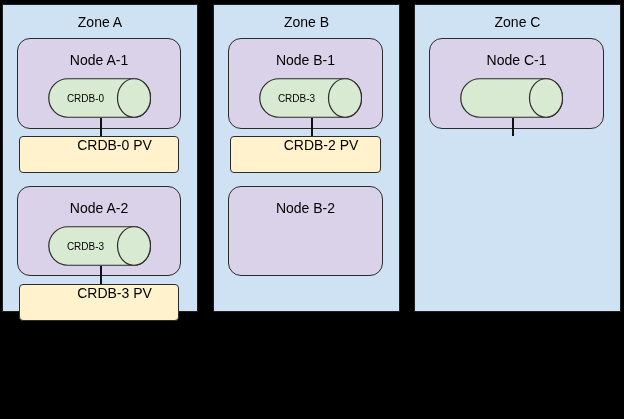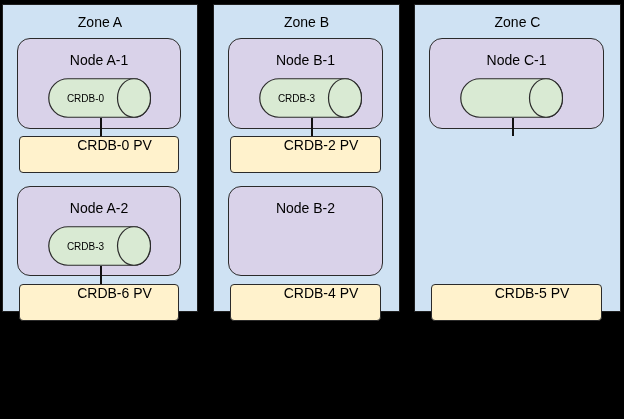--- a/index.html
+++ b/index.html
@@ -95,21 +95,21 @@
     </div>
     <div class="pod pod2">
       <svg width="103" height="40">
         <path d="M 20,0.75 H 86 A 16.5,19.25 0 0 1 86,39.25 H 20 A 19.25,19.25 0 0 1 20,0.75 Z" fill="#d9ead3" stroke="#2b2b2b" stroke-width="1.2"></path>
         <ellipse cx="86" cy="20" rx="16.5" ry="19.25" fill="#d9ead3" stroke="#2b2b2b" stroke-width="1.2"></ellipse>
       </svg>
       <span class="pod-label">CRDB-3</span>
     </div>
     <div class="connector conn2"></div>
     <div class="pv pv2">
-      <span class="pv-label">CRDB-6 PV</span>
+      <span class="pv-label">CRDB-3 PV</span>
     </div>
   </div>
 
   <div class="zone zone-b">
     <div class="zone-label">Zone B</div>
 
     <div class="node node1">
       <div class="node-label">Node B-1</div>
     </div>
     <div class="pod pod1">
@@ -120,37 +120,31 @@
       <span class="pod-label">CRDB-3</span>
     </div>
     <div class="connector conn1"></div>
     <div class="pv pv1">
       <span class="pv-label">CRDB-2 PV</span>
     </div>
 
     <div class="node node2">
       <div class="node-label">Node B-2</div>
     </div>
-    <div class="pv pv2">
-      <span class="pv-label">CRDB-4 PV</span>
-    </div>
   </div>
 
   <div class="zone zone-c">
     <div class="zone-label">Zone C</div>
 
     <div class="node node1">
       <div class="node-label">Node C-1</div>
     </div>
     <div class="pod pod1">
       <svg width="103" height="40">
         <path d="M 20,0.75 H 86 A 16.5,19.25 0 0 1 86,39.25 H 20 A 19.25,19.25 0 0 1 20,0.75 Z" fill="#d9ead3" stroke="#2b2b2b" stroke-width="1.2"></path>
         <ellipse cx="86" cy="20" rx="16.5" ry="19.25" fill="#d9ead3" stroke="#2b2b2b" stroke-width="1.2"></ellipse>
       </svg>
     </div>
     <div class="connector conn1"></div>
 
-    <div class="pv pv2">
-      <span class="pv-label">CRDB-5 PV</span>
-    </div>
   </div>
 
 </div>
 
 </body></html>

